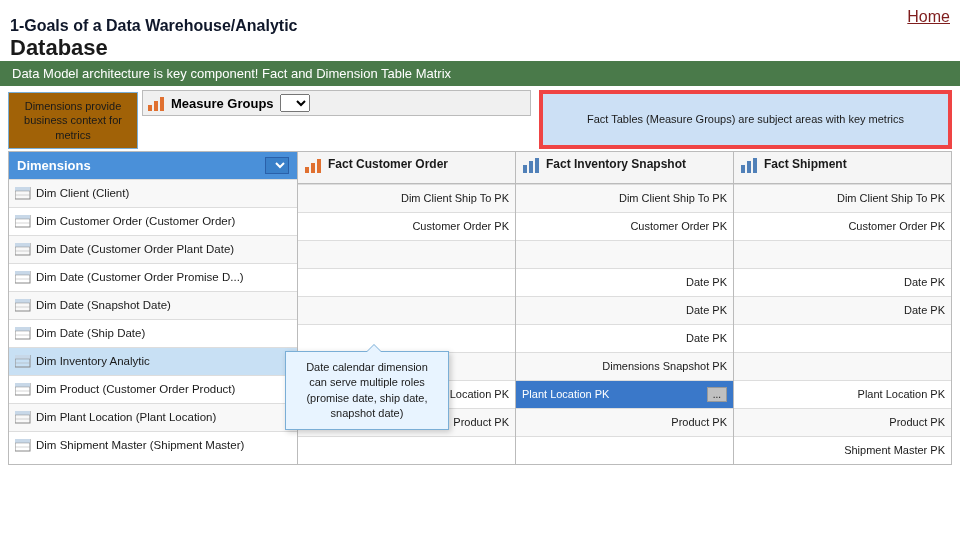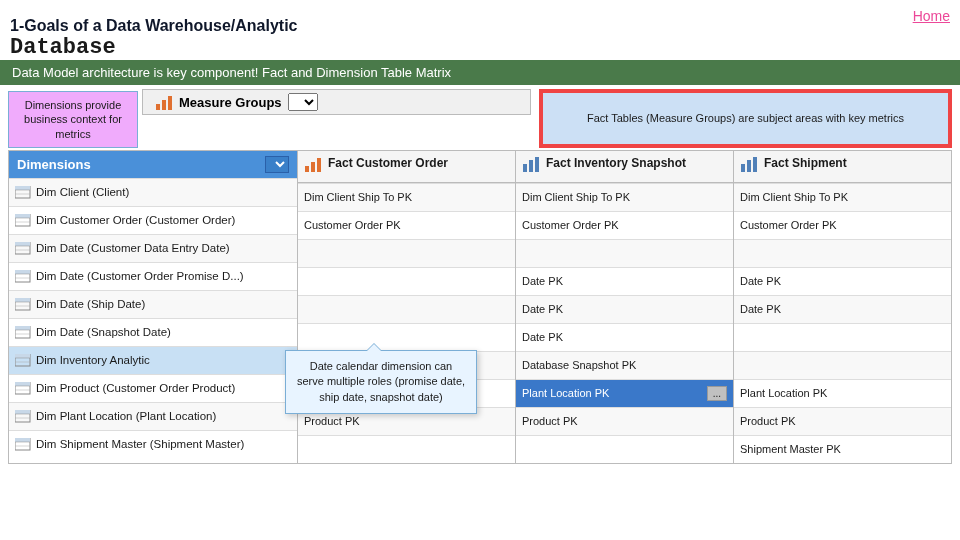--- a/index.html
+++ b/index.html
@@ -2,71 +2,71 @@
 <html><head>
   <meta charset="utf-8">
   <style>
     * { box-sizing: border-box; margin: 0; padding: 0; }
     body { font-family: Arial, sans-serif; font-size: 12px; background: #fff; width: 960px; height: 540px; overflow: hidden; }
 
     .top-bar { display: flex; justify-content: space-between; align-items: flex-start; padding: 4px 10px 0 10px; }
 
     .green-banner { background: #4a7a4a; color: #fff; padding: 5px 12px; font-size: 13px; margin: 0 0 4px 0; }
 
-    .dim-tooltip { background: #f0abfc; border: 1px solid #7aaed6; color: #1a1a1a; font-size: 11px; text-align: center; padding: 6px 8px; width: 130px; min-width: 130px; display: flex; align-items: center; justify-content: center; line-height: 1.3; }
+    .dim-tooltip { background: #a16207; border: 1px solid #7aaed6; color: #1a1a1a; font-size: 11px; text-align: center; padding: 6px 8px; width: 130px; min-width: 130px; display: flex; align-items: center; justify-content: center; line-height: 1.3; }
 
     .fact-tooltip { background: #cce0f5; border: 4px solid #ef4444; color: #1a1a1a; font-size: 11px; text-align: center; padding: 4px 8px; display: flex; align-items: center; justify-content: center; flex: 1; line-height: 1.3; margin-left: 4px; }
 
     .table-section { display: flex; }
 
     
     .dim-col { width: 290px; min-width: 290px; border: 1px solid #bbb; }
     .dim-col-header { background: #4a90d9; color: #fff; font-weight: bold; padding: 5px 8px; display: flex; align-items: center; gap: 4px; font-size: 13px; }
     .dim-col-header select { background: #3a80c9; border: 1px solid #2a60a9; color: #fff; font-size: 11px; padding: 1px; }
 
     .dim-row { display: flex; align-items: center; border-top: 1px solid #ddd; padding: 4px 6px; min-height: 28px; background: #fff; }
     .dim-row:nth-child(even) { background: #f8f8f8; }
     .dim-text { font-size: 11.5px; color: #1a1a1a; }
 
     
     .fact-col { flex: 1; border: 1px solid #bbb; border-left: none; }
     .fact-col-header { display: flex; align-items: flex-start; gap: 4px; padding: 5px 6px; border-bottom: 1px solid #bbb; min-height: 32px; background: #f5f5f5; }
     .fact-title { font-size: 12px; font-weight: bold; color: #1a1a1a; }
 
-    .cell { border-top: 1px solid #ddd; padding: 4px 6px; min-height: 28px; font-size: 11px; display: flex; align-items: center; background: #fff; color: #1a1a1a; }
+    .cell { border-top: 1px solid #ddd; padding: 4px 6px; min-height: 28px; font-size: 11px; display: flex; align-items: center; background: #fff; color: #1a1a1a; justify-content: flex-end; }
     .cell:nth-child(even) { background: #f8f8f8; }
     .cell.empty { }
     .cell.highlighted { background: #3a78c9; color: #fff; }
 
     
-    .popup-tooltip { position: absolute; background: #e8f4ff; border: 1px solid #7aaed6; padding: 8px 10px; font-size: 11px; color: #1a1a1a; width: 192px; text-align: center; line-height: 1.4; box-shadow: 2px 2px 6px rgba(0,0,0,0.2); z-index: 10; left: 285px; top: 200px; }
+    .popup-tooltip { position: absolute; background: #e8f4ff; border: 1px solid #7aaed6; padding: 8px 10px; font-size: 11px; color: #1a1a1a; width: 164px; text-align: center; line-height: 1.4; box-shadow: 2px 2px 6px rgba(0,0,0,0.2); z-index: 10; left: 285px; top: 200px; }
     .popup-arrow { position: absolute; width: 0; height: 0; border-left: 8px solid transparent; border-right: 8px solid transparent; border-bottom: 8px solid #7aaed6; top: -8px; left: 80px; }
     .popup-arrow-inner { position: absolute; width: 0; height: 0; border-left: 7px solid transparent; border-right: 7px solid transparent; border-bottom: 7px solid #e8f4ff; top: 1px; left: -7px; }
   </style>
 </head>
 <body>
 
 <div class="top-bar">
   <div>
     <div style="font-size:16px;font-weight:bold;color:#0f172a;margin-top:13px;">1-Goals of a Data Warehouse/Analytic</div>
-    <div style="font-size:22px;font-weight:bold;color:#1a1a1a;font-family:Liberation Mono, monospace;">Database</div>
-  </div>
-  <div style="color:#ec4899;font-size:14px;text-decoration:underline;cursor:pointer;padding-top:4px;">Home</div>
+    <div style="font-size:22px;font-weight:bold;color:#1a1a1a;">Database</div>
+  </div>
+  <div style="color:#7f1d1d;font-size:16px;text-decoration:underline;cursor:pointer;padding-top:4px;">Home</div>
 </div>
 
 <div class="green-banner">Data Model architecture is key component!  Fact and Dimension Table Matrix</div>
 
 <div style="display:flex; padding: 0 8px; gap:4px; margin-bottom:2px;">
 
   <div class="dim-tooltip" style="margin-top:2px;">
     <span>Dimensions provide business context for metrics</span>
   </div>
 
   <div style="flex:1; display:flex; flex-direction:column; gap:2px;">
-    <div style="display:flex; align-items:center; gap:4px; background:#f0f0f0; border:1px solid #bbb; padding:3px 12px;">
+    <div style="display:flex; align-items:center; gap:4px; background:#f0f0f0; border:1px solid #bbb; padding:3px 4px;">
       <svg width="20" height="16" viewBox="0 0 20 16">
         <rect x="1" y="10" width="4" height="6" fill="#e07030"></rect>
         <rect x="7" y="6" width="4" height="10" fill="#e07030"></rect>
         <rect x="13" y="2" width="4" height="14" fill="#e07030"></rect>
       </svg>
       <span style="font-weight:bold;font-size:13px;">Measure Groups</span>
       <select style="font-size:11px; padding:1px 4px; margin-left:2px;">
         <option></option>
       </select>
     </div>
@@ -107,51 +107,51 @@
       <span class="dim-text">Dim Customer Order (Customer Order)</span>
     </div>
 
     <div class="dim-row">
       <svg width="16" height="13" viewBox="0 0 16 13" style="margin-right:5px;flex-shrink:0;">
         <rect x="0" y="0" width="15" height="12" fill="none" stroke="#888" stroke-width="1"></rect>
         <rect x="0" y="0" width="15" height="4" fill="#c8d8e8"></rect>
         <line x1="0" y1="4" x2="15" y2="4" stroke="#888" stroke-width="0.5"></line>
         <line x1="0" y1="8" x2="15" y2="8" stroke="#aaa" stroke-width="0.5"></line>
       </svg>
-      <span class="dim-text">Dim Date (Customer Data Entry Date)</span>
+      <span class="dim-text">Dim Date (Customer Order Plant Date)</span>
     </div>
 
     <div class="dim-row">
       <svg width="16" height="13" viewBox="0 0 16 13" style="margin-right:5px;flex-shrink:0;">
         <rect x="0" y="0" width="15" height="12" fill="none" stroke="#888" stroke-width="1"></rect>
         <rect x="0" y="0" width="15" height="4" fill="#c8d8e8"></rect>
         <line x1="0" y1="4" x2="15" y2="4" stroke="#888" stroke-width="0.5"></line>
         <line x1="0" y1="8" x2="15" y2="8" stroke="#aaa" stroke-width="0.5"></line>
       </svg>
       <span class="dim-text">Dim Date (Customer Order Promise D...)</span>
     </div>
 
     <div class="dim-row">
       <svg width="16" height="13" viewBox="0 0 16 13" style="margin-right:5px;flex-shrink:0;">
         <rect x="0" y="0" width="15" height="12" fill="none" stroke="#888" stroke-width="1"></rect>
         <rect x="0" y="0" width="15" height="4" fill="#c8d8e8"></rect>
         <line x1="0" y1="4" x2="15" y2="4" stroke="#888" stroke-width="0.5"></line>
         <line x1="0" y1="8" x2="15" y2="8" stroke="#aaa" stroke-width="0.5"></line>
       </svg>
+      <span class="dim-text">Dim Date (Snapshot Date)</span>
+    </div>
+
+    <div class="dim-row">
+      <svg width="16" height="13" viewBox="0 0 16 13" style="margin-right:5px;flex-shrink:0;">
+        <rect x="0" y="0" width="15" height="12" fill="none" stroke="#888" stroke-width="1"></rect>
+        <rect x="0" y="0" width="15" height="4" fill="#c8d8e8"></rect>
+        <line x1="0" y1="4" x2="15" y2="4" stroke="#888" stroke-width="0.5"></line>
+        <line x1="0" y1="8" x2="15" y2="8" stroke="#aaa" stroke-width="0.5"></line>
+      </svg>
       <span class="dim-text">Dim Date (Ship Date)</span>
-    </div>
-
-    <div class="dim-row">
-      <svg width="16" height="13" viewBox="0 0 16 13" style="margin-right:5px;flex-shrink:0;">
-        <rect x="0" y="0" width="15" height="12" fill="none" stroke="#888" stroke-width="1"></rect>
-        <rect x="0" y="0" width="15" height="4" fill="#c8d8e8"></rect>
-        <line x1="0" y1="4" x2="15" y2="4" stroke="#888" stroke-width="0.5"></line>
-        <line x1="0" y1="8" x2="15" y2="8" stroke="#aaa" stroke-width="0.5"></line>
-      </svg>
-      <span class="dim-text">Dim Date (Snapshot Date)</span>
     </div>
 
     <div class="dim-row" style="background:#c8e0f4;">
       <svg width="16" height="13" viewBox="0 0 16 13" style="margin-right:5px;flex-shrink:0;">
         <rect x="0" y="0" width="15" height="12" fill="none" stroke="#888" stroke-width="1"></rect>
         <rect x="0" y="0" width="15" height="4" fill="#c8d8e8"></rect>
         <line x1="0" y1="4" x2="15" y2="4" stroke="#888" stroke-width="0.5"></line>
         <line x1="0" y1="8" x2="15" y2="8" stroke="#aaa" stroke-width="0.5"></line>
       </svg>
       <span class="dim-text">Dim Inventory Analytic</span>
@@ -236,21 +236,21 @@
     <div class="cell">
         <span>Date PK</span>
       </div>
     <div class="cell">
         <span>Date PK</span>
       </div>
     <div class="cell">
         <span>Date PK</span>
       </div>
     <div class="cell">
-        <span>Database Snapshot PK</span>
+        <span>Dimensions Snapshot PK</span>
       </div>
     <div class="cell highlighted" style="display:flex;align-items:center;justify-content:space-between;">
       <span>Plant Location PK</span>
       <button style="background:#c0c0c0;border:1px solid #999;padding:1px 5px;font-size:10px;cursor:pointer;color:#1a1a1a;margin-left:4px;">...</button>
     </div>
     <div class="cell">
         <span>Product PK</span>
       </div>
     <div class="cell empty"></div>
   </div>

